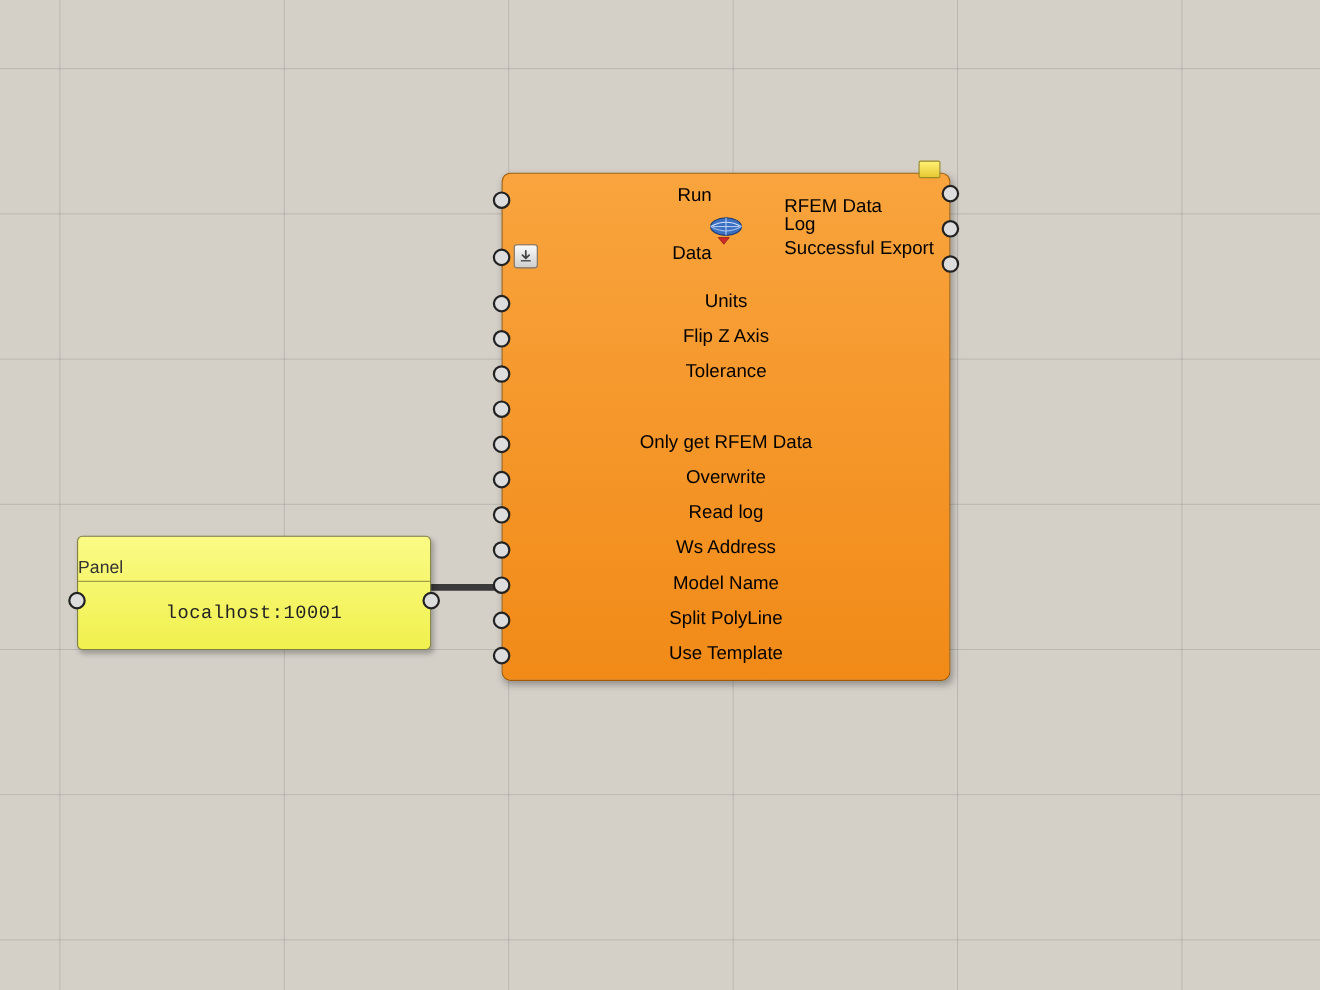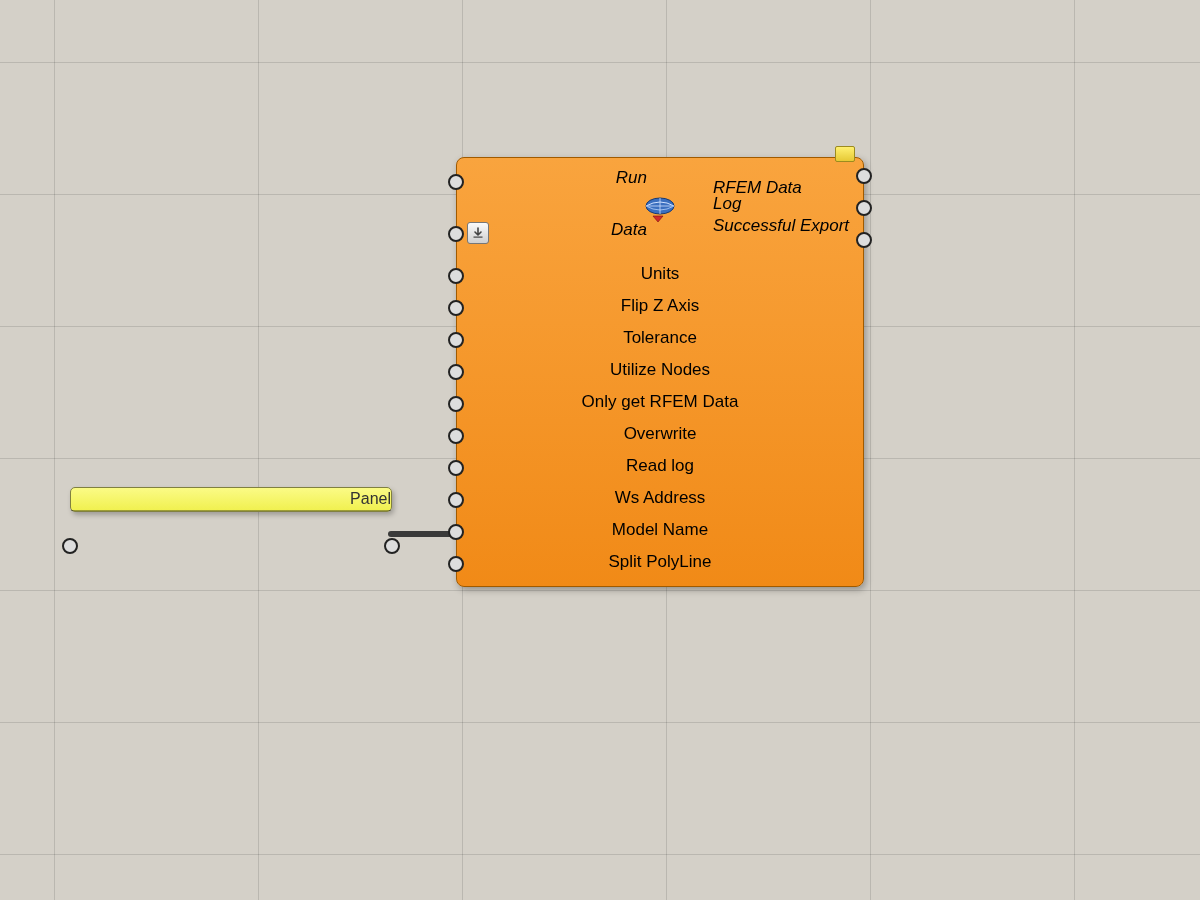--- a/index.html
+++ b/index.html
@@ -38,24 +38,24 @@
     position: absolute;
     left: 70px;
     top: 487px;
     width: 320px;
     border: 1px solid #808040;
     border-radius: 5px;
     background: linear-gradient(#FBFB86, #F0F04E);
     box-shadow: 2px 3px 5px rgba(0,0,0,0.25);
   }
   .panel-title {
-    text-align: right;
+    text-align: left;
     font-size: 16px;
     color: #333;
-    padding: 2px 0 2px 0;
+    padding: 20px 0 2px 0;
     border-bottom: 1px solid rgba(0,0,0,0.35);
   }
   .panel-body {
     text-align: center;
     font-family: Consolas, "Courier New", monospace;
     font-size: 17px;
     letter-spacing: 0.5px;
     color: #222;
     padding: 20px 0 22px 0;
   }
@@ -92,21 +92,20 @@
     height: 14px;
     background: linear-gradient(#FFF070, #E6C935);
     border: 1px solid #9c8b1f;
     border-radius: 2px;
   }
 
   
   .topsec {
     position: relative;
     height: 96px;
-    font-style: italic;
   }
   .inlabels {
     position: absolute;
     left: 0;
     top: 0;
     width: 200px;
   }
   .inlabels div {
     position: absolute;
     right: 10px;
@@ -188,20 +187,21 @@
 <body>
 
 <div class="grid"></div>
 
 <div class="wire"></div>
 
 <div class="panel">
   <div class="port left" style="top:50px"></div>
   <div class="port right" style="top:50px"></div>
   <div class="panel-title">Panel</div>
+  <div class="panel-body">localhost:10001</div>
 </div>
 
 <div class="comp">
   <div class="bookmark"></div>
 
   <div class="port left" style="top:16px"></div>
   <div class="port left" style="top:68px"></div>
   <div class="port right" style="top:10px"></div>
   <div class="port right" style="top:42px"></div>
   <div class="port right" style="top:74px"></div>
@@ -245,21 +245,20 @@
     <div class="addrow">
       <div class="port left" style="top:10px"></div>
       <span>Flip Z Axis</span>
     </div>
     <div class="addrow">
       <div class="port left" style="top:10px"></div>
       <span>Tolerance</span>
     </div>
     <div class="addrow">
       <div class="port left" style="top:10px"></div>
-      <span>Utilize Nodes</span>
     </div>
     <div class="addrow">
       <div class="port left" style="top:10px"></div>
       <span>Only get RFEM Data</span>
     </div>
     <div class="addrow">
       <div class="port left" style="top:10px"></div>
       <span>Overwrite</span>
     </div>
     <div class="addrow">
@@ -270,15 +269,19 @@
       <div class="port left" style="top:10px"></div>
       <span>Ws Address</span>
     </div>
     <div class="addrow">
       <div class="port left" style="top:10px"></div>
       <span>Model Name</span>
     </div>
     <div class="addrow">
       <div class="port left" style="top:10px"></div>
       <span>Split PolyLine</span>
+    </div>
+    <div class="addrow">
+      <div class="port left" style="top:10px"></div>
+      <span>Use Template</span>
     </div>
   </div>
 </div>
 
 </body></html>

